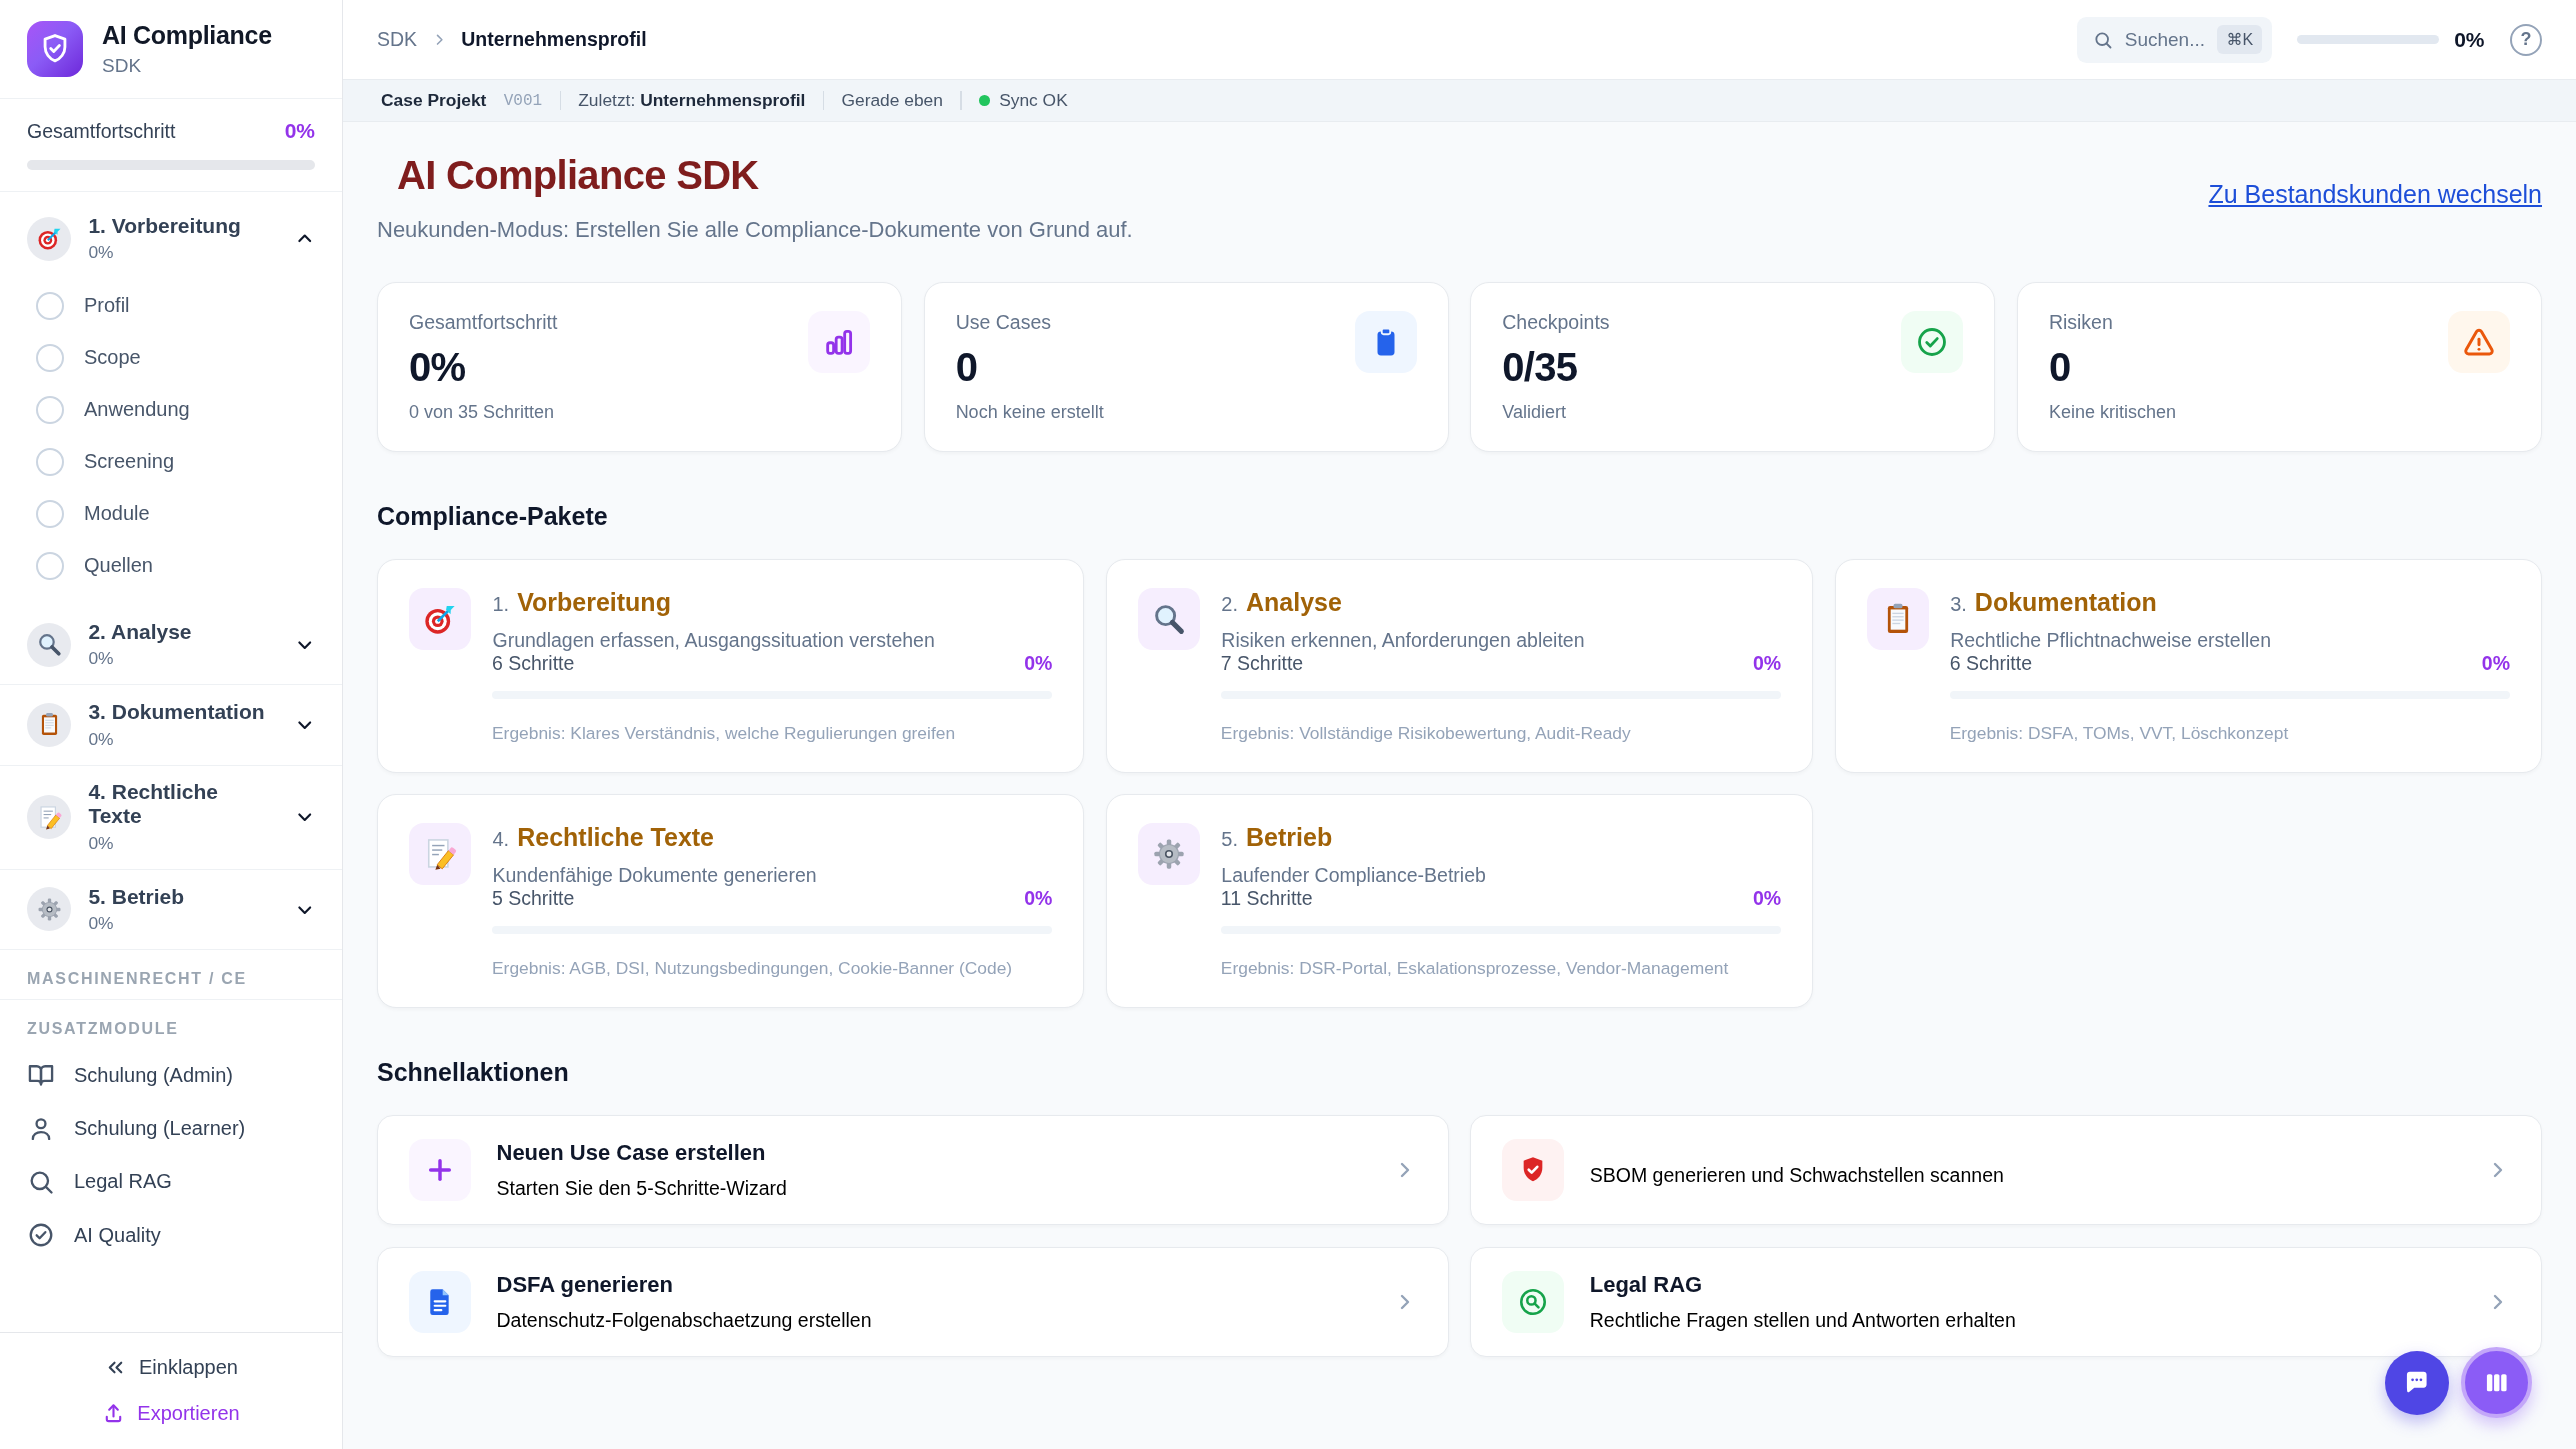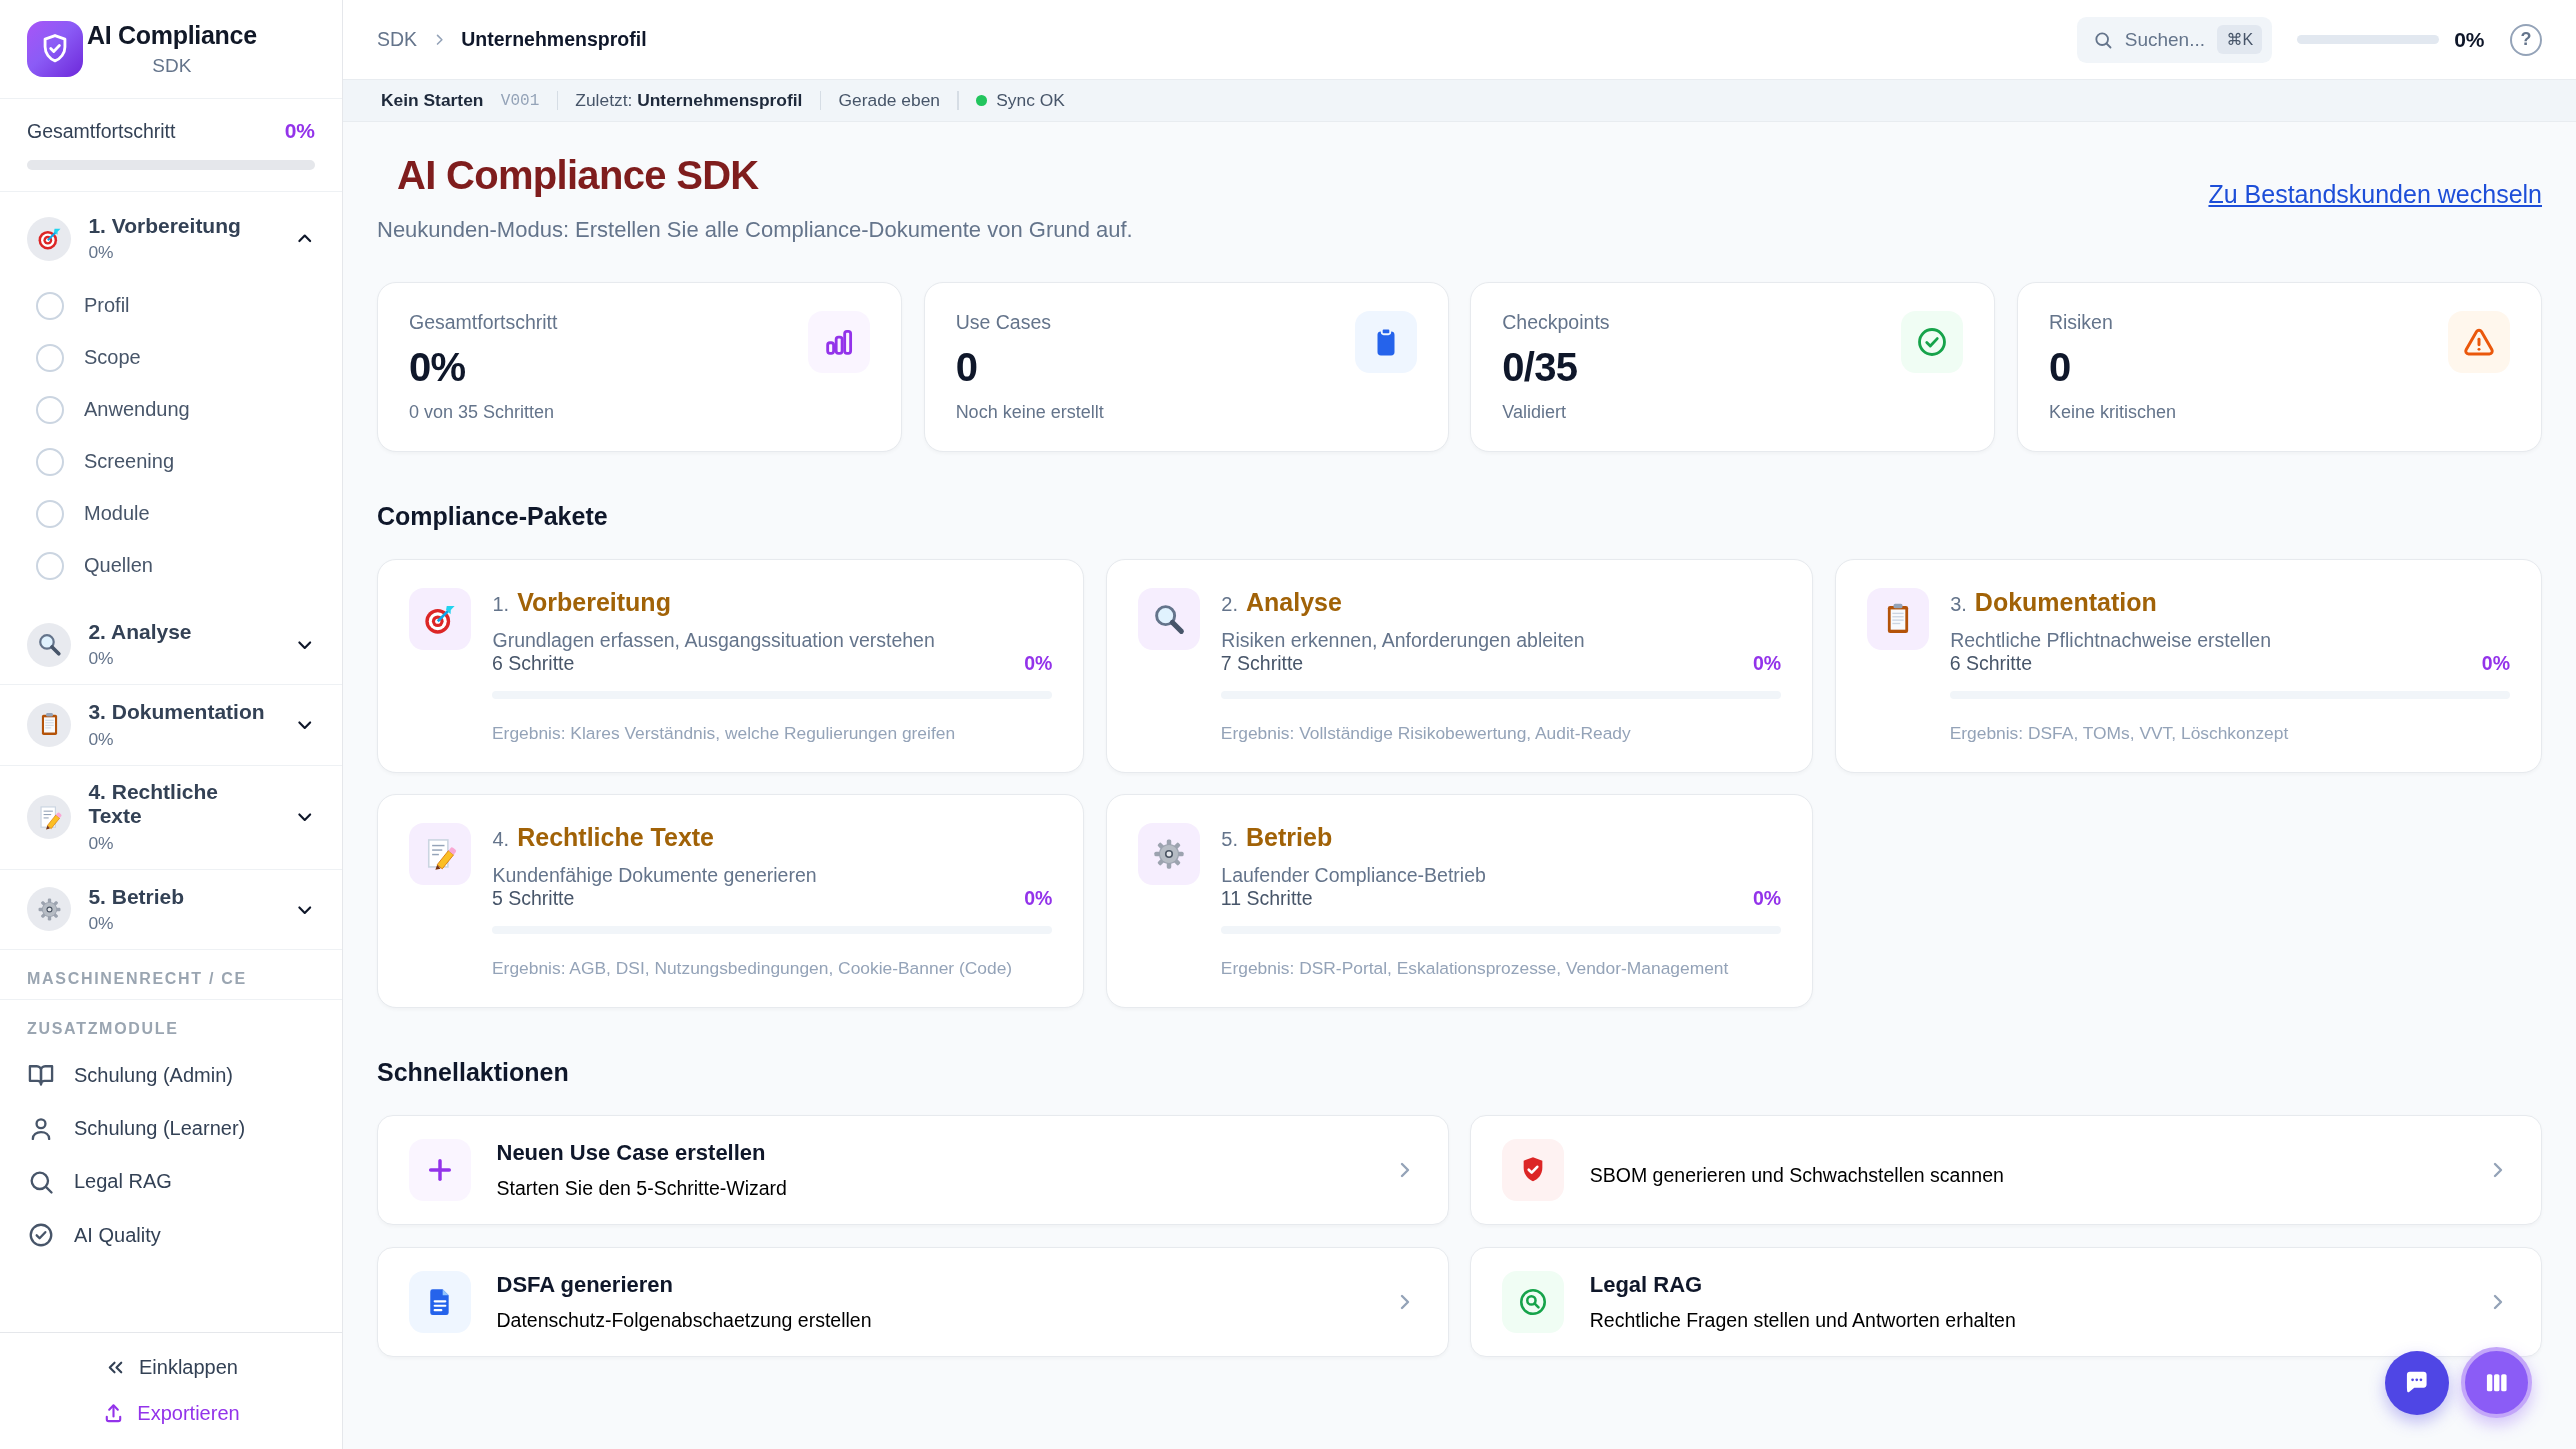--- a/index.html
+++ b/index.html
@@ -2,21 +2,21 @@
 <html style="font-size:10.7px"><head>
 <meta charset="utf-8">
 <style>
   * { margin:0; padding:0; box-sizing:border-box; }
   html,body { width:2576px; height:1449px; }
   body { font-family:"Liberation Sans",sans-serif; color:#0f172a; background:#fff; overflow:hidden; }
   .app { display:flex; width:2576px; height:1449px; }
 
   
   .sidebar { width:343px; min-width:343px; background:#fff; border-right:1.3px solid #e5e7eb; display:flex; flex-direction:column; }
-  .sb-header { display:flex; align-items:center; gap:4px; padding:20px 27px; height:98px;text-align:center; }
+  .sb-header { display:flex; align-items:center; gap:19px; padding:20px 27px; height:98px; }
   .logo { width:56px; height:56px; border-radius:16px; background:linear-gradient(135deg,#a855f7 0%,#8b5cf6 45%,#6d28d9 100%); display:flex; align-items:center; justify-content:center; flex:none; }
   .logo svg { width:34px; height:34px; }
   .sb-title { font-size:25px; font-weight:bold; color:#111827; letter-spacing:-0.3px; }
   .sb-subtitle { font-size:19px; color:#64748b; margin-top:4.7px; }
   .sb-progress { padding:20px 27px 21.5px; border-top:1.3px solid #eef1f4; border-bottom:1.3px solid #eef1f4; }
   .sb-progress-row { display:flex; justify-content:space-between; align-items:center; }
   .sb-progress-label { font-size:19.5px; color:#334155; }
   .sb-progress-val { font-size:21px; font-weight:bold; color:#9333ea; }
   .track { height:9.4px; background:#e5e7eb; border-radius:5.4px; margin-top:17.4px; overflow:hidden; }
   .fill { height:100%; width:0%; background:#9333ea; }
@@ -372,21 +372,21 @@
           <div class="top-track">
               <div class="fill"></div>
             </div>
           <span class="top-pct">0%</span>
         </div>
         <button class="help-btn">?</button>
       </div>
     </header>
 
     <div class="statusbar">
-      <span class="st-strong">Kein Starten</span>
+      <span class="st-strong">Case Projekt</span>
       <span class="st-mono">V001</span>
       <span class="st-div"></span>
       <span><span>Zuletzt:</span> <span class="st-strong">Unternehmensprofil</span></span>
       <span class="st-div"></span>
       <span>Gerade eben</span>
       <span class="st-div"></span>
       <span class="st-sync">
           <span class="dot"></span>
           <span>Sync OK</span>
         </span>

